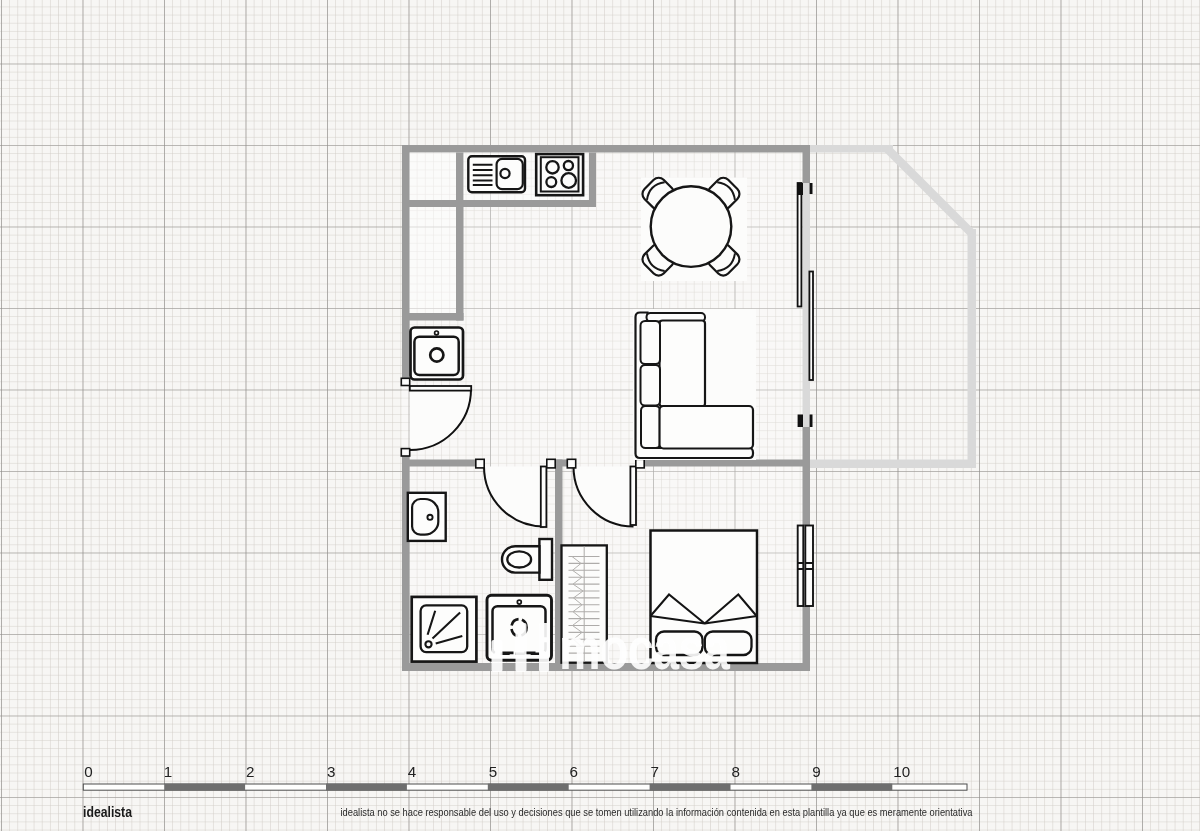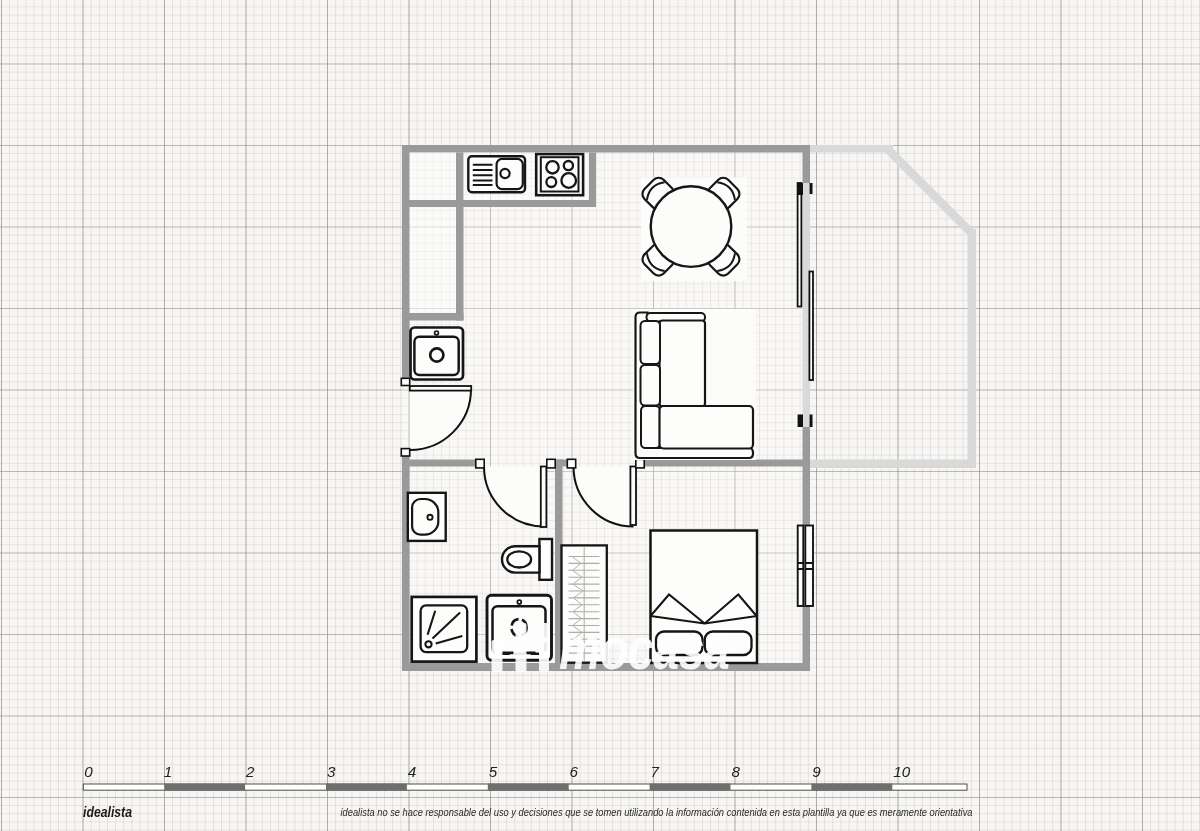--- a/index.html
+++ b/index.html
@@ -1,16 +1,16 @@
 <!DOCTYPE html>
 <html><head>
 <meta charset="utf-8">
 <style>
   html,body{margin:0;padding:0;background:#f6f5f3;}
-  #stage{position:relative;width:1200px;height:831px;overflow:hidden;font-family:"Liberation Sans",sans-serif;font-style:italic;}
+  #stage{position:relative;width:1200px;height:831px;overflow:hidden;font-family:"Liberation Sans",sans-serif;}
   svg{position:absolute;left:0;top:0;}
   text{font-family:"Liberation Sans",sans-serif;}
 </style>
 </head>
 <body>
 <div id="stage">
 <svg width="1200" height="831" viewBox="0 0 1200 831">
 <defs>
   <pattern id="gmin" width="8.15" height="8.15" patternUnits="userSpaceOnUse" x="1" y="63.5">
     <path d="M0 0H8.15M0 0V8.15" stroke="#d2cdc7" stroke-width="1" fill="none"></path>

